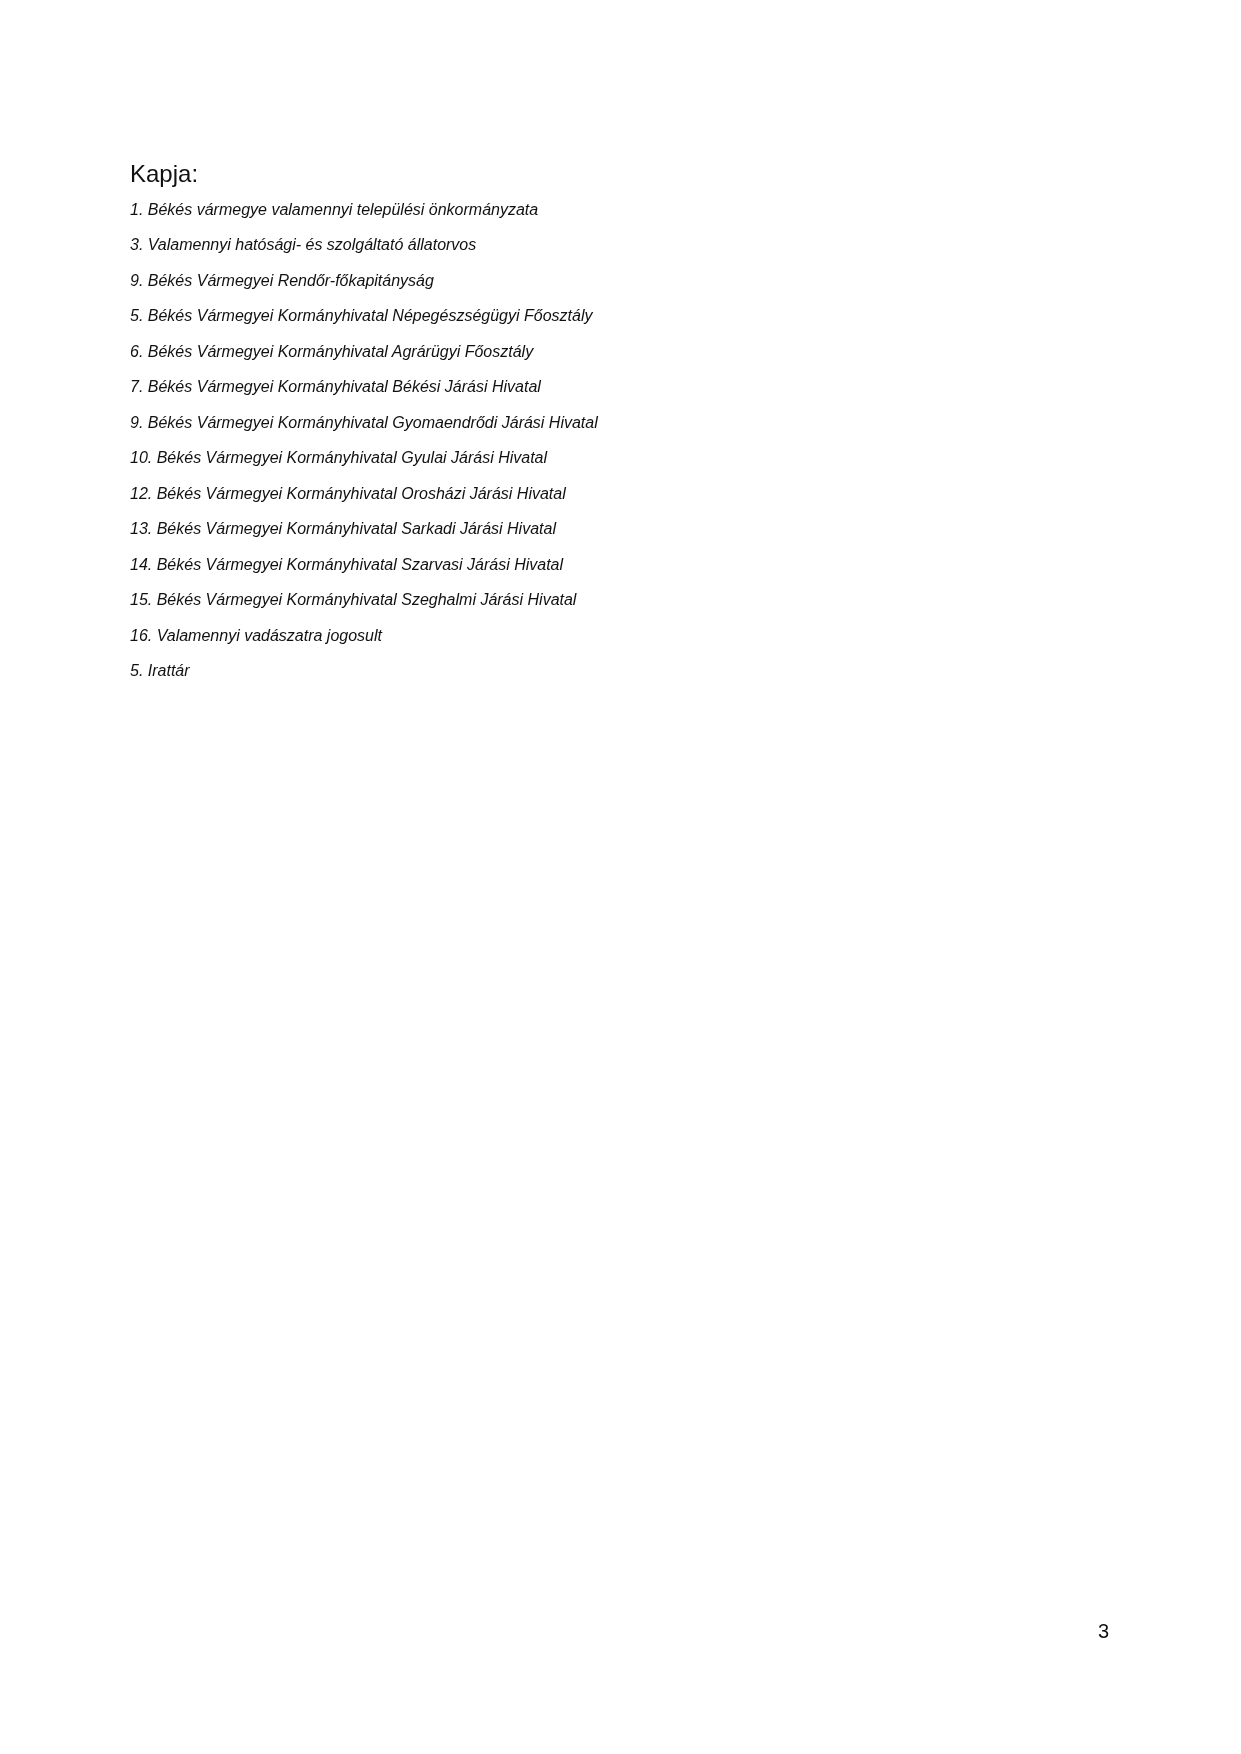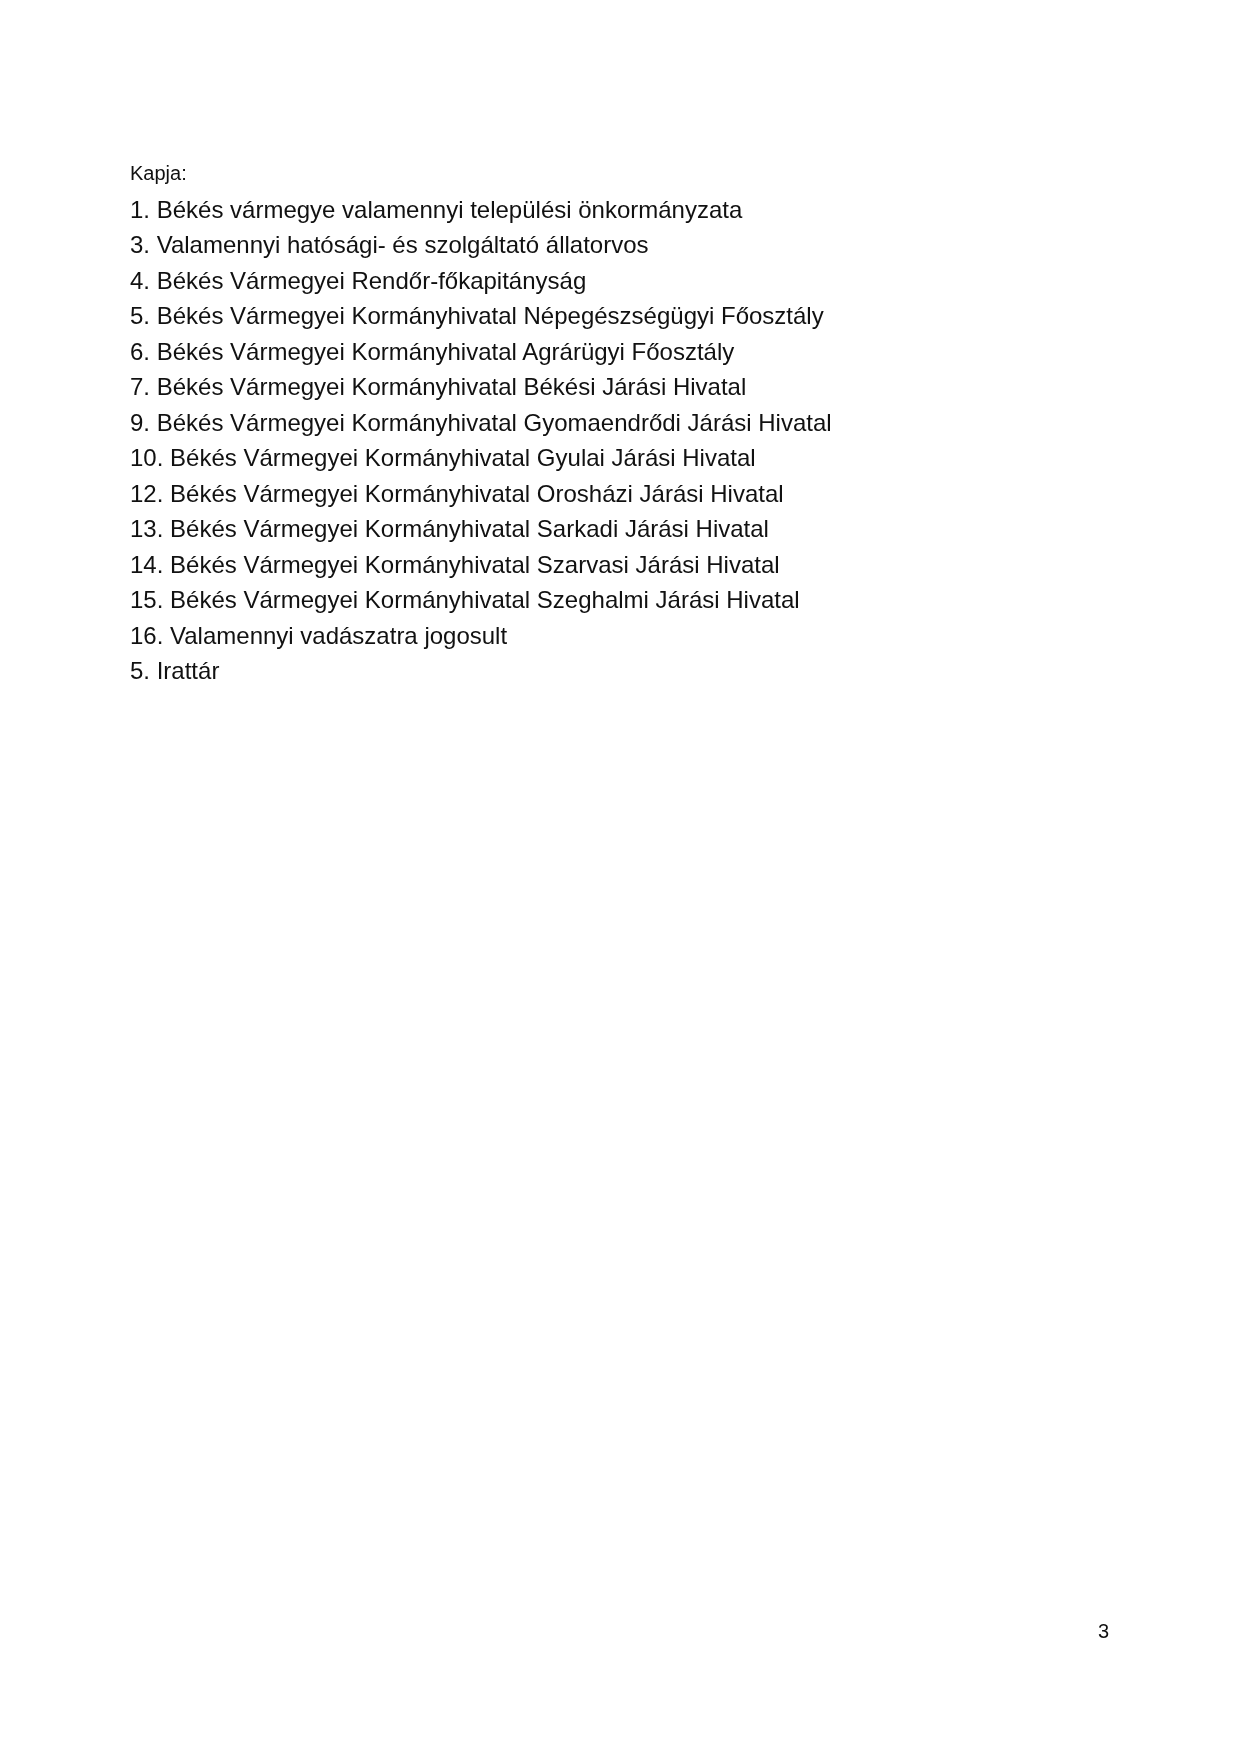--- a/index.html
+++ b/index.html
@@ -1,34 +1,34 @@
 <!DOCTYPE html>
 <html><head>
 <meta charset="utf-8">
 <style>
   html, body { margin: 0; padding: 0; background: #ffffff; }
   body { width: 1241px; height: 1754px; position: relative; overflow: hidden;
          font-family: "Liberation Sans", sans-serif; color: #111111; }
   .page { position: absolute; left: 0; top: 0; width: 1241px; height: 1754px; background: #fff; }
   .recipients { position: absolute; left: 130px; top: 156px; margin: 0; padding: 0; }
-  .heading { font-size: 20px; line-height: 35.5px; margin: 0; }
+  .heading { font-size: 24px; line-height: 35.5px; margin: 0; }
   .list { list-style: none; margin: 0; padding: 0; }
-  .list li { font-size: 24px; line-height: 35.5px; white-space: nowrap; }
+  .list li { font-size: 16px; line-height: 35.5px; white-space: nowrap; font-style: italic; }
   .page-number { position: absolute; left: 1098px; top: 1620px; font-size: 20px; }
 </style>
 </head>
 <body>
 
 <div class="page">
   <div class="recipients">
     <p class="heading">Kapja:</p>
     <ul class="list">
       <li>1. Békés vármegye valamennyi települési önkormányzata</li>
       <li>3. Valamennyi hatósági- és szolgáltató állatorvos</li>
-      <li>4. Békés Vármegyei Rendőr-főkapitányság</li>
+      <li>9. Békés Vármegyei Rendőr-főkapitányság</li>
       <li>5. Békés Vármegyei Kormányhivatal Népegészségügyi Főosztály</li>
       <li>6. Békés Vármegyei Kormányhivatal Agrárügyi Főosztály</li>
       <li>7. Békés Vármegyei Kormányhivatal Békési Járási Hivatal</li>
       <li>9. Békés Vármegyei Kormányhivatal Gyomaendrődi Járási Hivatal</li>
       <li>10. Békés Vármegyei Kormányhivatal Gyulai Járási Hivatal</li>
       <li>12. Békés Vármegyei Kormányhivatal Orosházi Járási Hivatal</li>
       <li>13. Békés Vármegyei Kormányhivatal Sarkadi Járási Hivatal</li>
       <li>14. Békés Vármegyei Kormányhivatal Szarvasi Járási Hivatal</li>
       <li>15. Békés Vármegyei Kormányhivatal Szeghalmi Járási Hivatal</li>
       <li>16. Valamennyi vadászatra jogosult</li>

